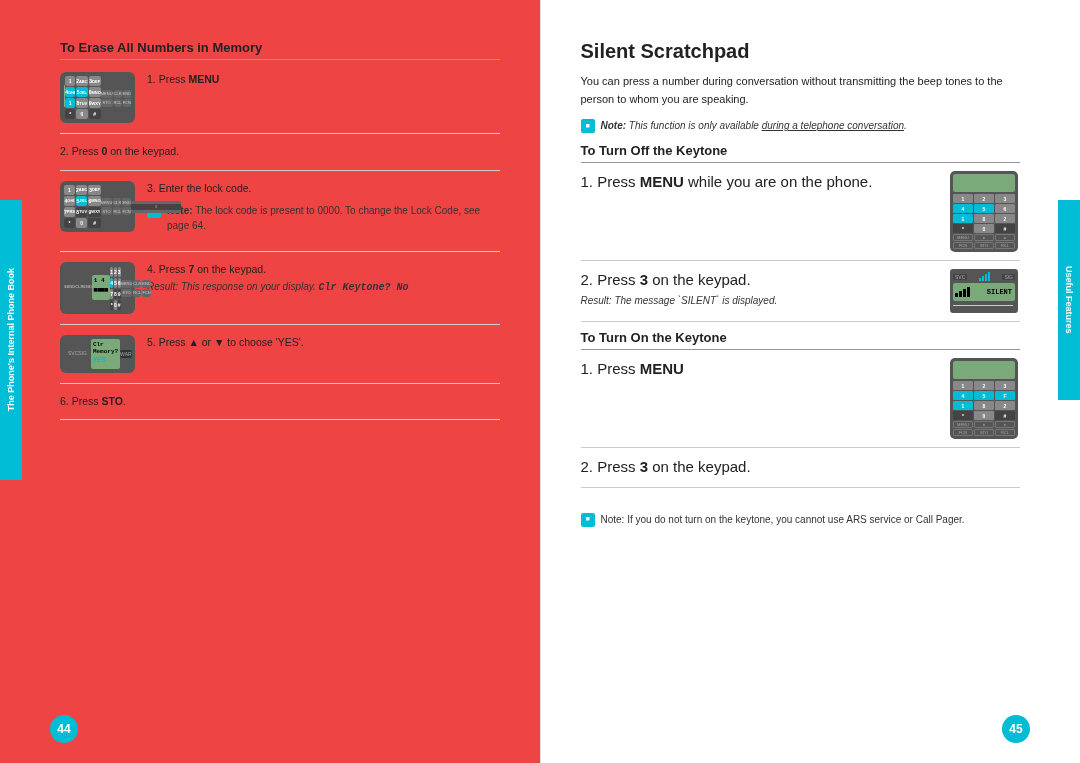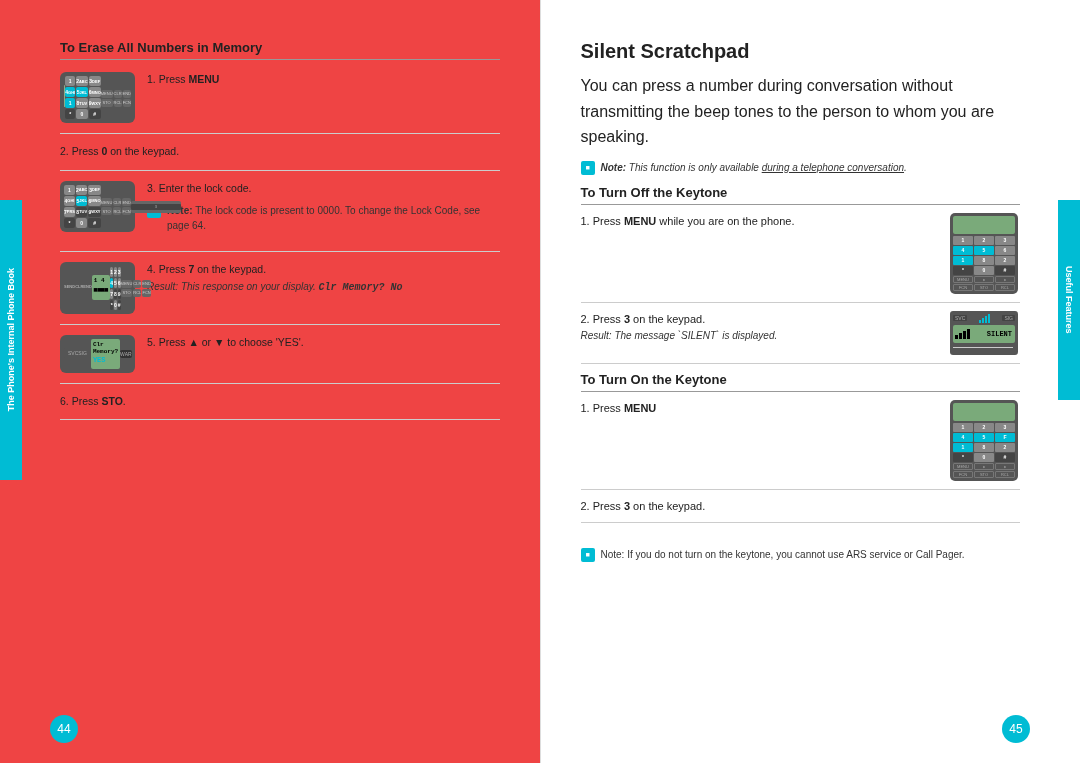--- a/index.html
+++ b/index.html
@@ -87,21 +87,21 @@
     
     .page-num {
       position: absolute;
       bottom: 20px;
       width: 28px;
       height: 28px;
       border-radius: 50%;
       background: #00bcd4;
       color: #fff;
       font-size: 12px;
-      font-weight: normal;
+      font-weight: bold;
       display: flex;
       align-items: center;
       justify-content: center;
     }
 
     .page-num-left {
       left: 50px;
     }
 
     .page-num-right {
@@ -263,21 +263,21 @@
 
     
     .main-title {
       font-size: 20px;
       font-weight: bold;
       color: #222;
       margin-bottom: 10px;
     }
 
     .intro-text {
-      font-size: 16px;
+      font-size: 11px;
       line-height: 1.6;
       margin-bottom: 10px;
     }
 
     
     .sub-section {
       margin-top: 10px;
       margin-bottom: 8px;
     }
 
@@ -485,21 +485,21 @@
     }
 
     .silent-label {
       font-size: 7px;
       font-family: 'Courier New', monospace;
       font-weight: bold;
       color: #000;
     }
 
     .step-num {
-      font-size: 11px;
+      font-size: 15px;
       font-weight: normal;
       line-height: 1.5;
     }
   </style>
 </head>
 <body>
 
 <div class="page-container">
 
   <div class="left-page">
@@ -617,21 +617,21 @@
           <div class="phone-bottom-key">CLR</div>
           <div class="phone-bottom-key">END</div>
           <div class="phone-bottom-key">STO</div>
           <div class="phone-bottom-key">RCL</div>
           <div class="phone-bottom-key">FCN</div>
         </div>
       </div>
       <div class="step-text">
         4. Press <b>7</b> on the keypad.
         <div class="result-text">
-          <i>Result:</i> This response on your display. <span class="mono">Clr Memory? No</span>
+          <i>Result:</i> This response on your display. <span class="mono">Clr Keytone? No</span>
         </div>
       </div>
     </div>
 
     <div class="step-item">
       <div class="phone-img">
         <div style="width:65px;height:10px;background:#555;border-radius:1px;margin-bottom:2px;display:flex;justify-content:space-between;align-items:center;padding:0 4px;">
           <span style="font-size:5px;color:#aaa;">SVC</span>
           <span style="font-size:5px;color:#aaa;">SIG</span>
         </div>

